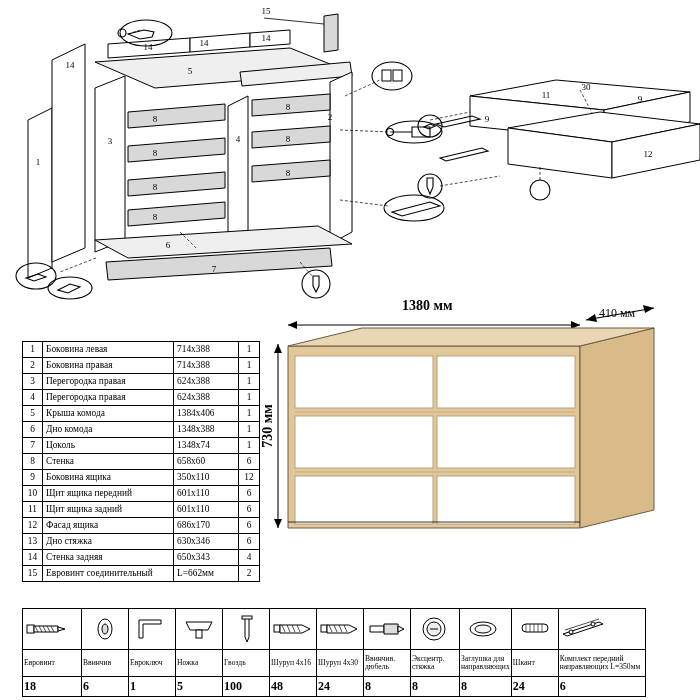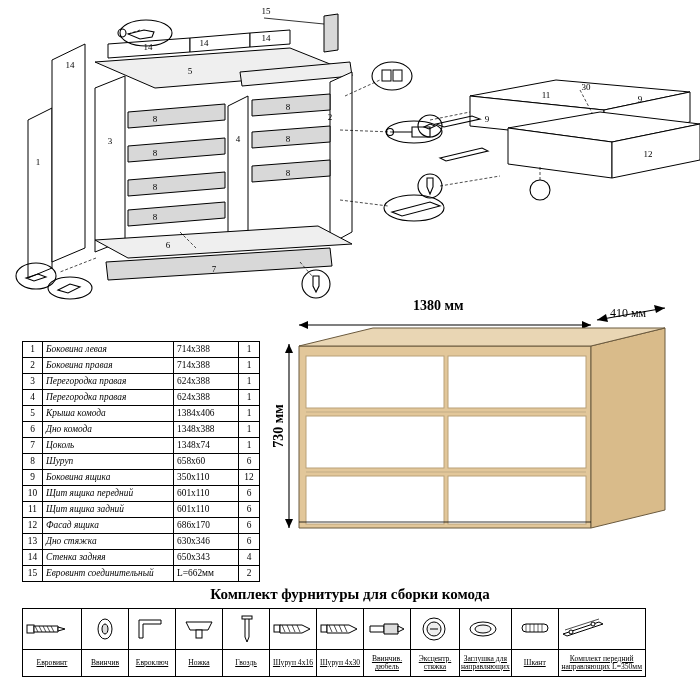--- a/index.html
+++ b/index.html
@@ -14,31 +14,31 @@
   .fillg{fill:#d8d8d8;stroke:#000;stroke-width:1;}
   .filll{fill:#efefef;stroke:#000;stroke-width:1;}
   .dash{stroke:#000;stroke-width:.7;stroke-dasharray:3 2;fill:none;}
 
   .num{font-family:"Liberation Serif",serif;font-size:9px;text-anchor:middle;dominant-baseline:middle;}
 
   
   .parts{position:absolute;left:22px;top:341px;border-collapse:collapse;font-size:9.4px;}
   .parts td{border:1px solid #000;padding:1px 3px;height:13px;line-height:11px;}
   .parts td.idx{width:13px;text-align:center;}
-  .parts td.nm{width:124px;text-align:left;font-style:italic;}
+  .parts td.nm{width:124px;text-align:left;}
   .parts td.dim{width:58px;}
   .parts td.qty{width:14px;text-align:center;}
 
   
-  .dimblock{position:absolute;left:275px;top:300px;width:410px;height:250px;}
+  .dimblock{position:absolute;left:264px;top:300px;width:410px;height:250px;}
 
   
   .fitTitle{position:absolute;left:0;top:586px;width:700px;text-align:center;font-size:15px;font-weight:bold;font-family:"Liberation Serif",serif;}
   .fit{position:absolute;left:22px;top:608px;border-collapse:collapse;font-size:8px;}
-  .fit td{border:1px solid #000;text-align:center;vertical-align:middle;text-decoration:underline;}
+  .fit td{border:1px solid #000;text-align:left;vertical-align:middle;}
   .fit .icoRow td{height:40px;padding:0;}
   .fit .lblRow td{height:24px;line-height:8.5px;padding:1px 1px;font-size:7.6px;}
   .fit .qtyRow td{height:17px;font-size:12px;font-weight:bold;}
 </style>
 </head>
 <body>
 
 <div class="wrap">
 
   <svg width="700" height="300" style="position:absolute;left:0;top:0;">
@@ -203,21 +203,21 @@
           <td class="qty">1</td>
         </tr>
         <tr>
           <td class="idx">7</td>
           <td class="nm">Цоколь</td>
           <td class="dim">1348х74</td>
           <td class="qty">1</td>
         </tr>
         <tr>
           <td class="idx">8</td>
-          <td class="nm">Шуруп</td>
+          <td class="nm">Стенка</td>
           <td class="dim">658х60</td>
           <td class="qty">6</td>
         </tr>
         <tr>
           <td class="idx">9</td>
           <td class="nm">Боковина ящика</td>
           <td class="dim">350х110</td>
           <td class="qty">12</td>
         </tr>
         <tr>
@@ -291,21 +291,20 @@
         <line x1="31" y1="172" x2="311" y2="172"></line>
       </g>
 
       <line class="ln thin" x1="24" y1="222" x2="316" y2="222" stroke="#b9a178"></line>
     </svg>
     <div style="position:absolute;left:138px;top:-2px;font-size:14px;font-weight:bold;">1380 мм</div>
     <div style="position:absolute;left:335px;top:6px;font-size:12px;font-weight:normal;">410 мм</div>
     <div style="position:absolute;left:-18px;top:118px;font-size:14px;font-weight:bold;transform:rotate(-90deg);transform-origin:center;">730 мм</div>
   </div>
 
-  <div class="fitTitle">Комплект фурнитуры для сборки комода</div>
   <table class="fit">
     <tbody>
       <tr class="icoRow" id="fit-icons">
           <td style="width: 58px;">
             <svg width="46" height="34" viewBox="0 0 46 34">
               <rect x="4" y="13" width="7" height="8" fill="#fff" stroke="#000"></rect>
               <path d="M11 14 h24 v6 h-24z" fill="#fff" stroke="#000"></path>
               <path d="M12 14 l3 6 M16 14 l3 6 M20 14 l3 6 M24 14 l3 6 M28 14 l3 6" stroke="#000" stroke-width=".7"></path>
               <path d="M35 15 l7 2 l-7 2z" fill="#fff" stroke="#000"></path>
             </svg>
@@ -389,16 +388,30 @@
           <td>Ножка</td>
           <td>Гвоздь</td>
           <td>Шуруп 4х16</td>
           <td>Шуруп 4х30</td>
           <td>Ввинчив. дюбель</td>
           <td>Эксцентр. стяжка</td>
           <td>Заглушка для направляющих</td>
           <td>Шкант</td>
           <td>Комплект передний направляющих L=350мм</td>
         </tr>
+      <tr class="qtyRow" id="fit-qty">
+          <td>18</td>
+          <td>6</td>
+          <td>1</td>
+          <td>5</td>
+          <td>100</td>
+          <td>48</td>
+          <td>24</td>
+          <td>8</td>
+          <td>8</td>
+          <td>8</td>
+          <td>24</td>
+          <td>6</td>
+        </tr>
     </tbody>
   </table>
 
 </div>
 
 </body></html>

